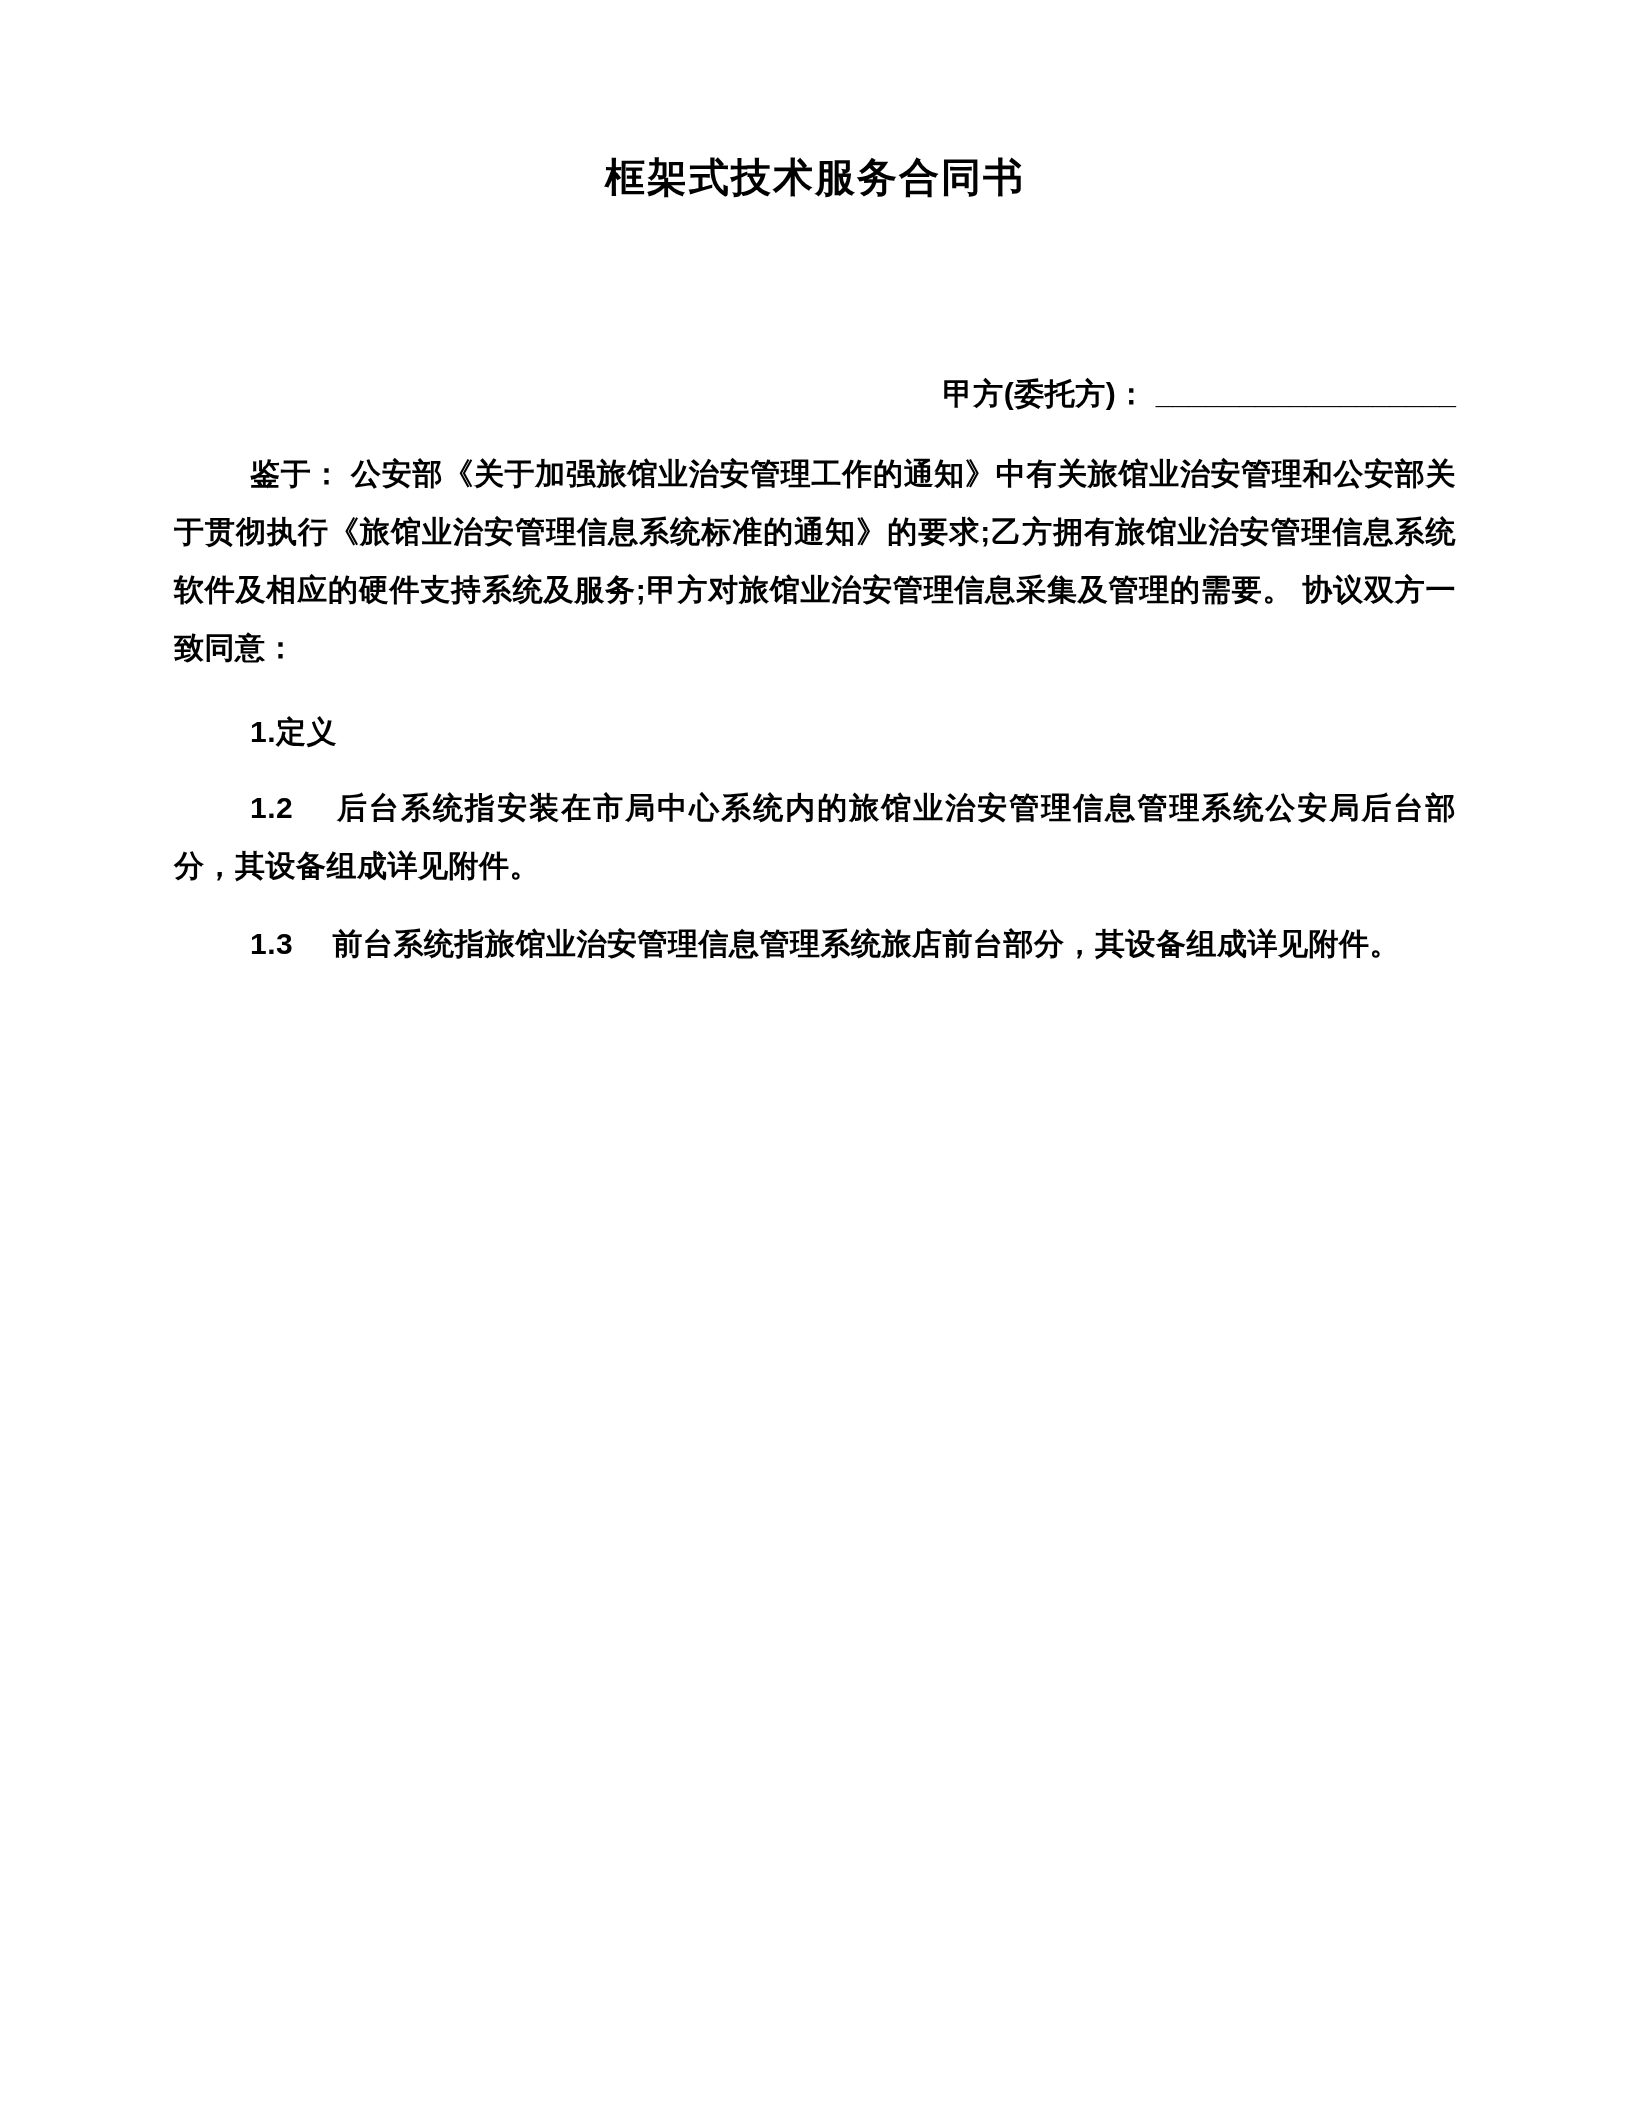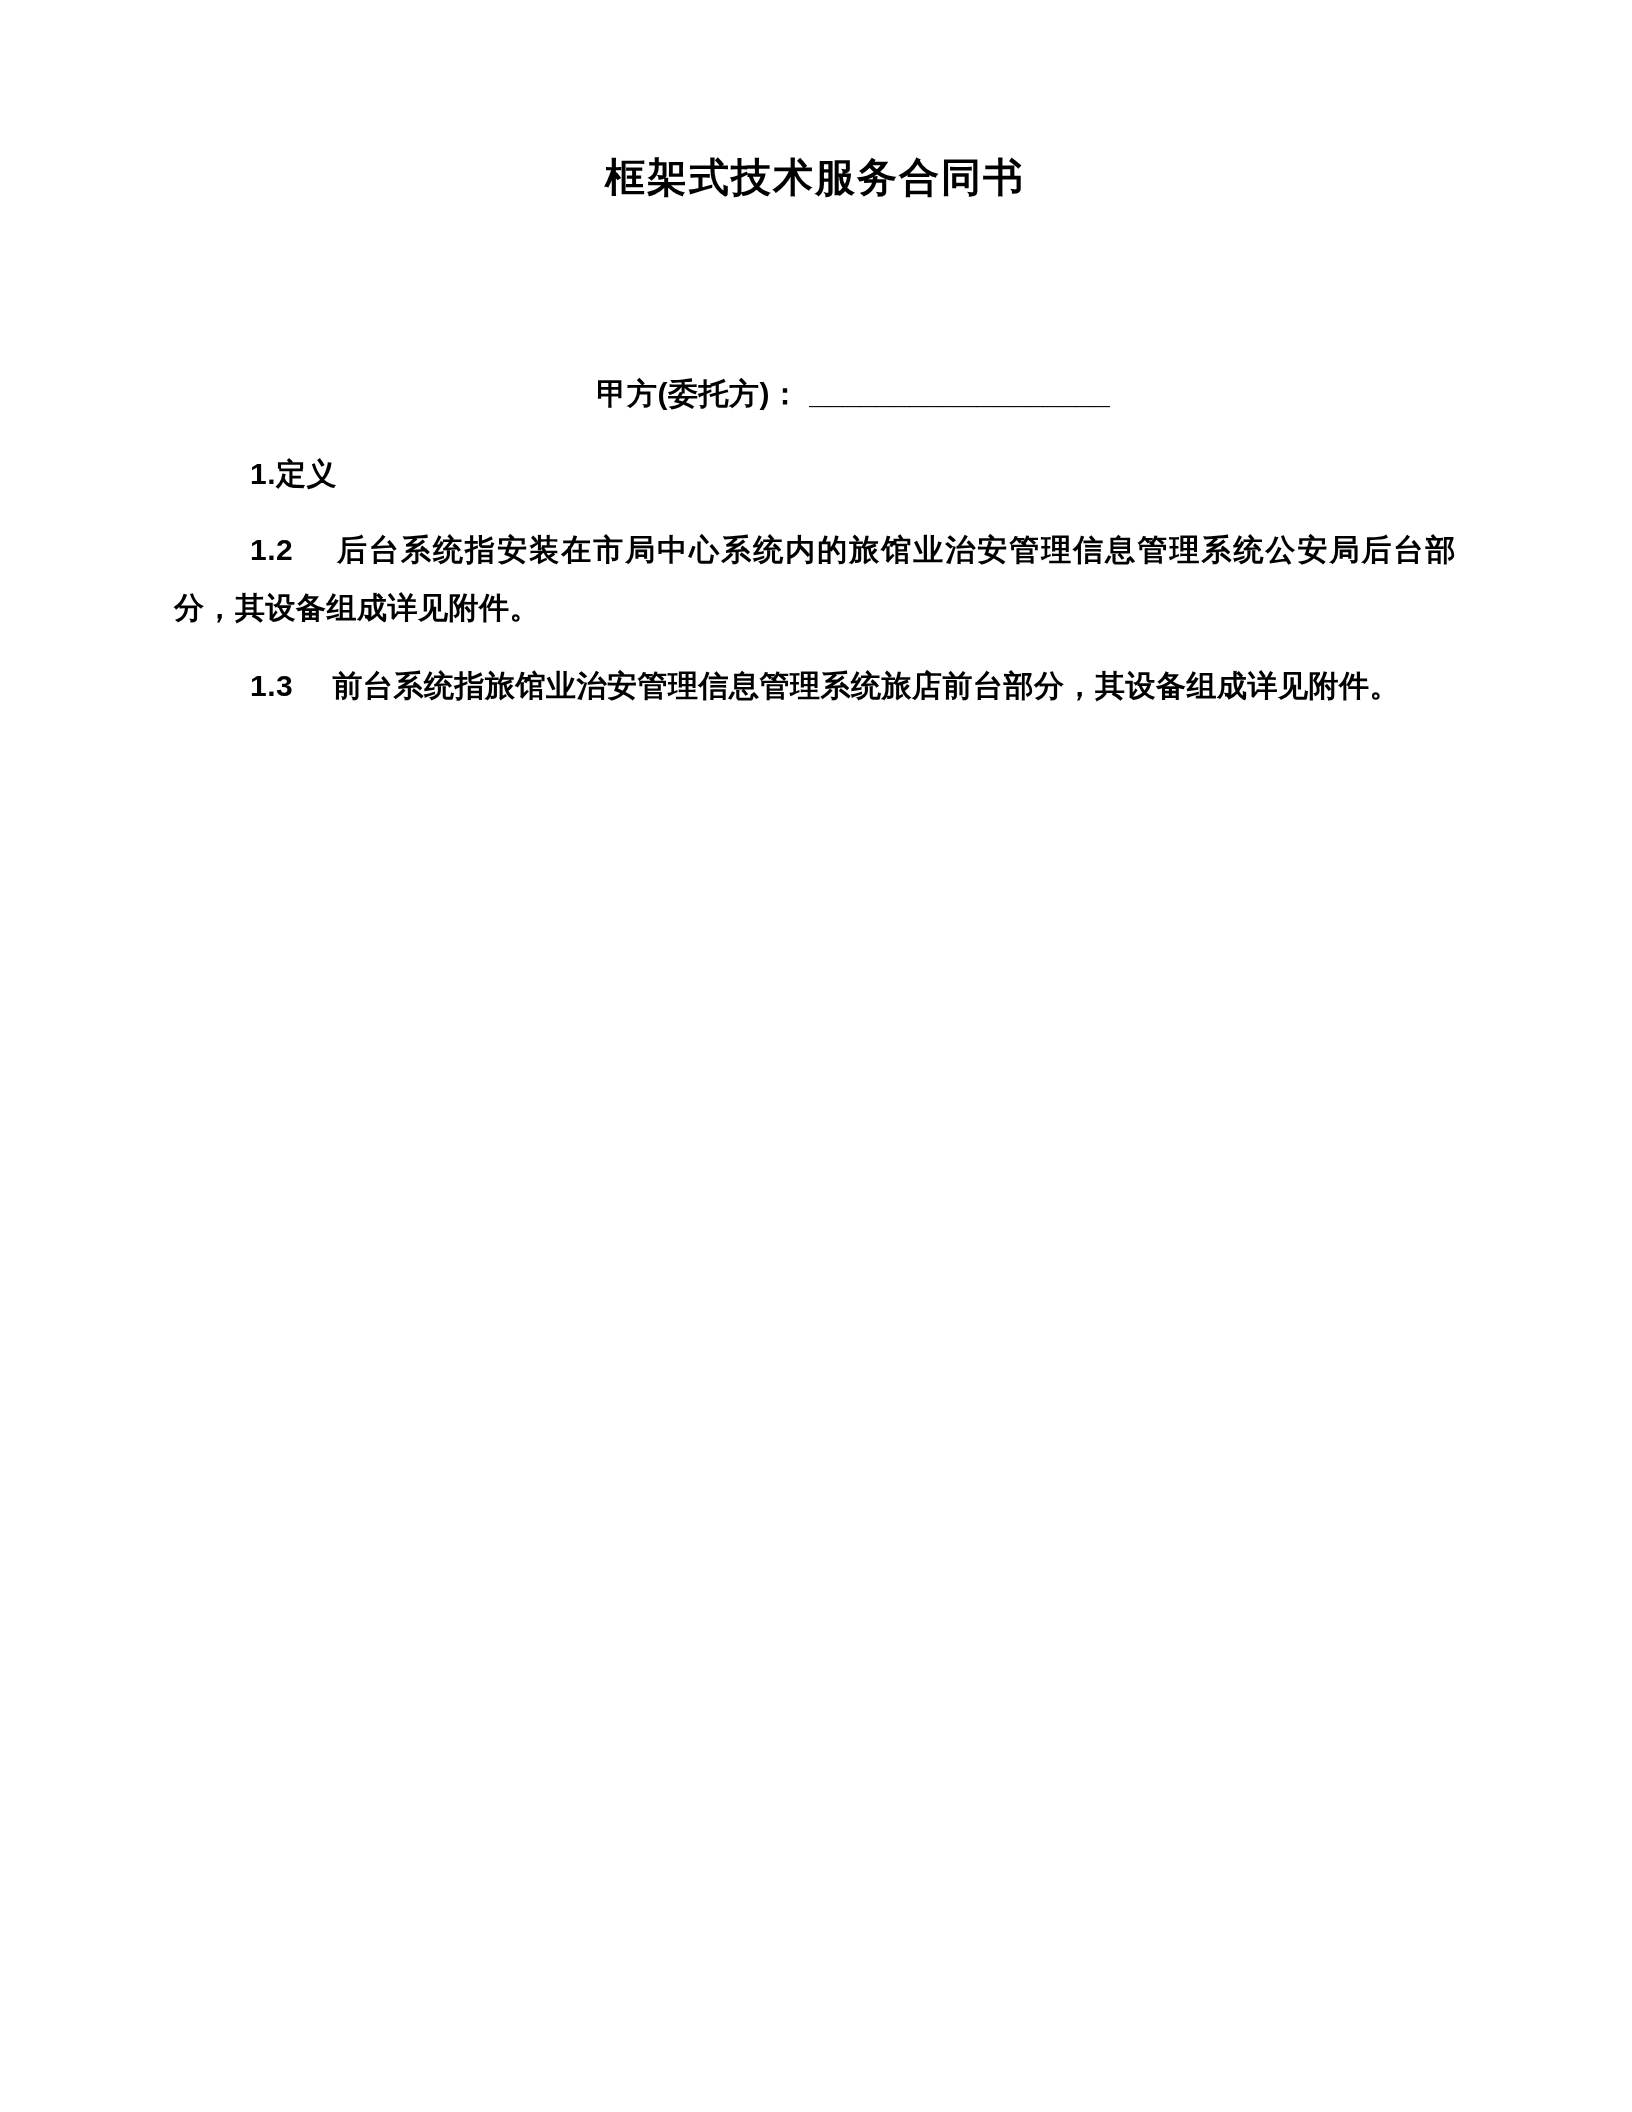--- a/index.html
+++ b/index.html
@@ -30,21 +30,21 @@
   .para {
     font-size: 30px;
     line-height: 58px;
     letter-spacing: 0.5px;
     margin: 0 0 20px 0;
     text-align: justify;
     text-indent: 76px;
   }
   .party-line {
     margin-bottom: 22px;
-    text-align: center;
+    text-align: right;
   }
   .preamble {
     margin-bottom: 26px;
   }
   .section-heading {
     text-align: left;
     margin-bottom: 18px;
   }
   .blank {
     letter-spacing: 0;
@@ -54,20 +54,21 @@
 </head>
 <body>
 
 <div class="page">
 
   <h1 class="title">框架式技术服务合同书</h1>
 
   <p class="para party-line"><span>甲方(委托方)：</span> <span class="blank">__________________</span></p>
 
 
+  <p class="para preamble">鉴于： 公安部《关于加强旅馆业治安管理工作的通知》中有关旅馆业治安管理和公安部关于贯彻执行《旅馆业治安管理信息系统标准的通知》的要求;乙方拥有旅馆业治安管理信息系统软件及相应的硬件支持系统及服务;甲方对旅馆业治安管理信息采集及管理的需要。 协议双方一致同意：</p>
 
   <p class="para section-heading">1.定义</p>
 
 
   <p class="para">1.2　 后台系统指安装在市局中心系统内的旅馆业治安管理信息管理系统公安局后台部分，其设备组成详见附件。</p>
 
   <p class="para">1.3　 前台系统指旅馆业治安管理信息管理系统旅店前台部分，其设备组成详见附件。</p>
 
 </div>
 

